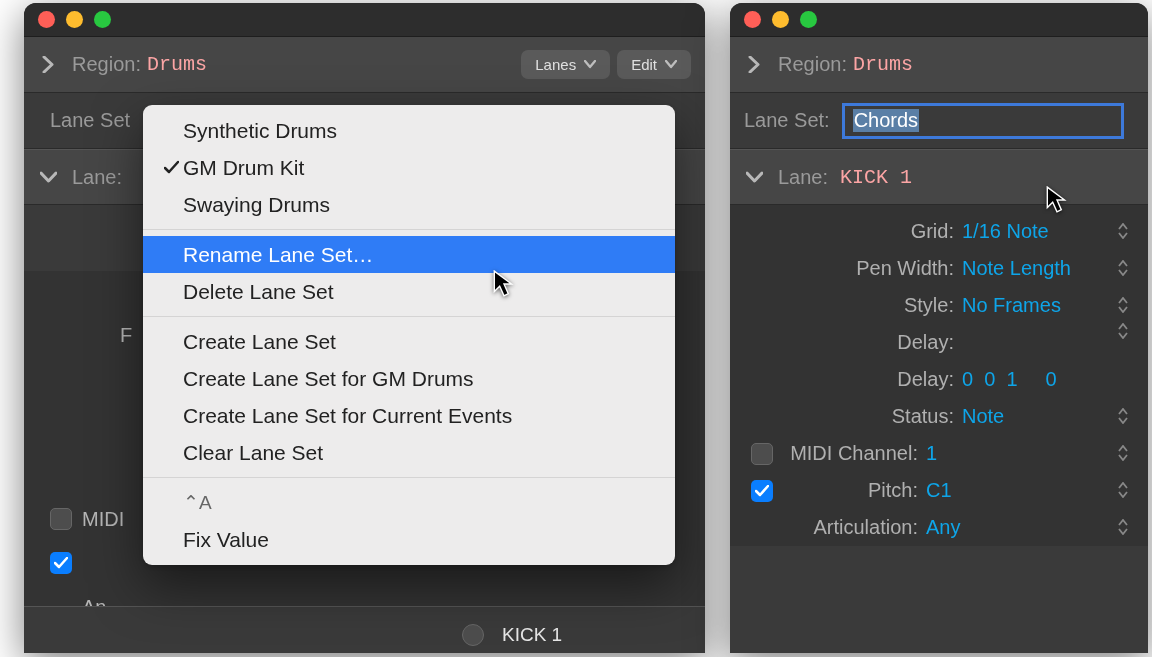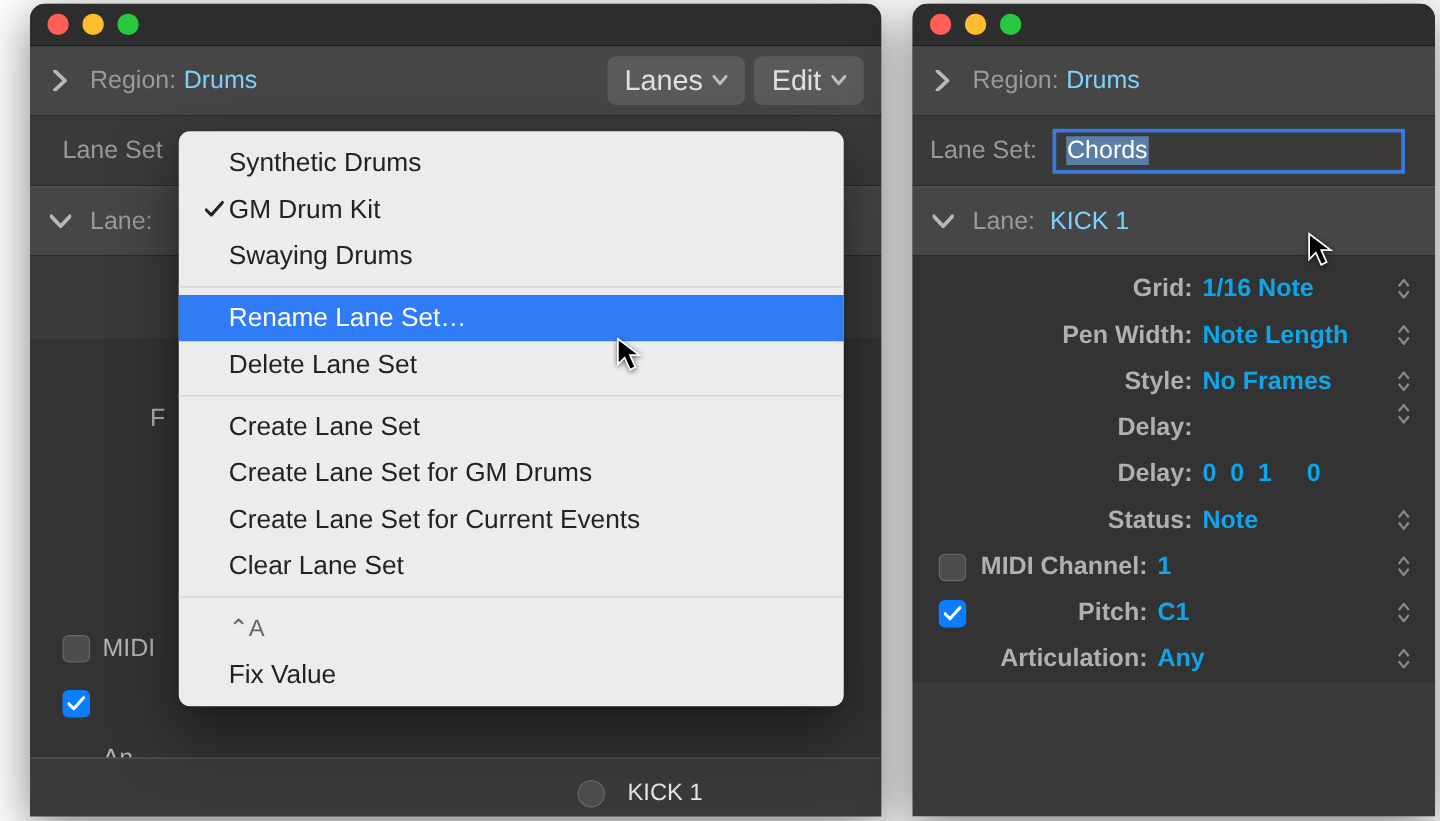--- a/index.html
+++ b/index.html
@@ -60,30 +60,30 @@
     .chev {
       width: 20px;
       display: inline-flex;
       justify-content: center;
       color: #b8b8b8;
       margin-right: 14px;
     }
     .chev svg { width: 12px; height: 17px; }
     .chev-down svg { width: 17px; height: 12px; }
     .label-dim { color: #9a9a9a; margin-right: 6px; }
-    .label-bright { color: #7dd3fc; }
+    .label-bright { color: #fca5a5; font-family: Liberation Mono, monospace; }
     .header-btns { margin-left: auto; display: flex; gap: 7px; }
     .hbtn {
       background: #5a5a5a;
       border-radius: 7px;
       padding: 6px 14px;
       display: flex;
       align-items: center;
       gap: 8px;
-      font-size: 23px;
+      font-size: 15px;
       color: #e0e0e0;
     }
     .hbtn svg { width: 12px; height: 9px; }
     .sub-row {
       height: 56px;
       display: flex;
       align-items: center;
       padding: 0 14px;
       font-size: 20px;
       background: #3a3a3a;
@@ -226,21 +226,21 @@
     }
     .radio {
       width: 22px;
       height: 22px;
       border-radius: 50%;
       background: #4d4d4d;
       border: 1px solid #666;
       margin-right: 18px;
     }
     .right-body .prop-row .cb-col { width: 36px; display:flex; justify-content:center; }
-    .right-props { font-size: 20px; padding-top: 8px; font-weight: bold; }
+    .right-props { font-size: 20px; padding-top: 8px; }
     .right-props .prop-row { height: 37px; }
   </style>
 </head>
 <body>
 
 <div class="panel panel-left">
   <div class="titlebar">
     <div class="traffic-light tl-red"></div>
     <div class="traffic-light tl-yellow"></div>
     <div class="traffic-light tl-green"></div>

